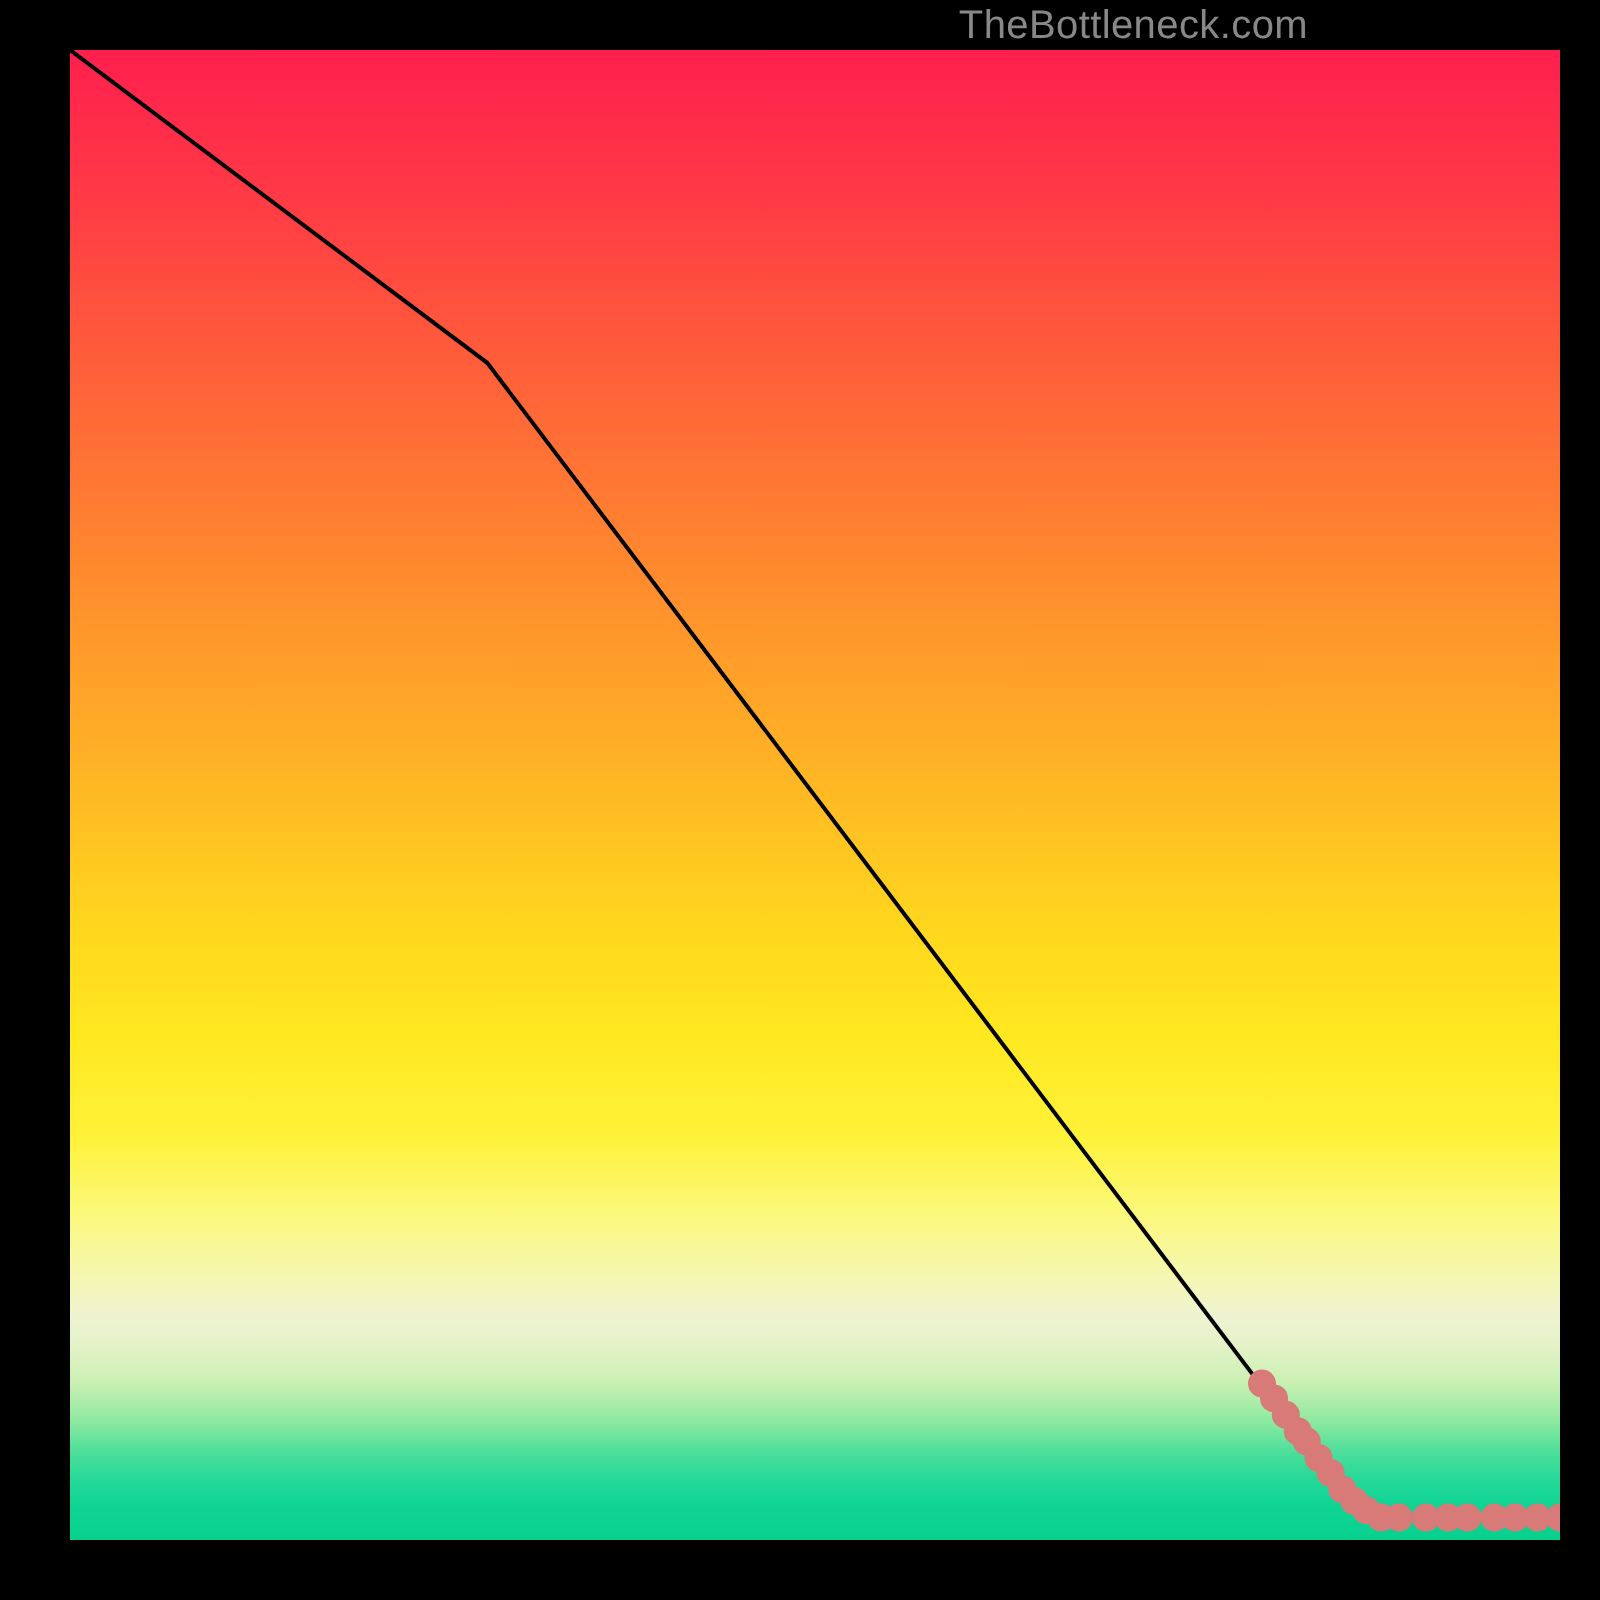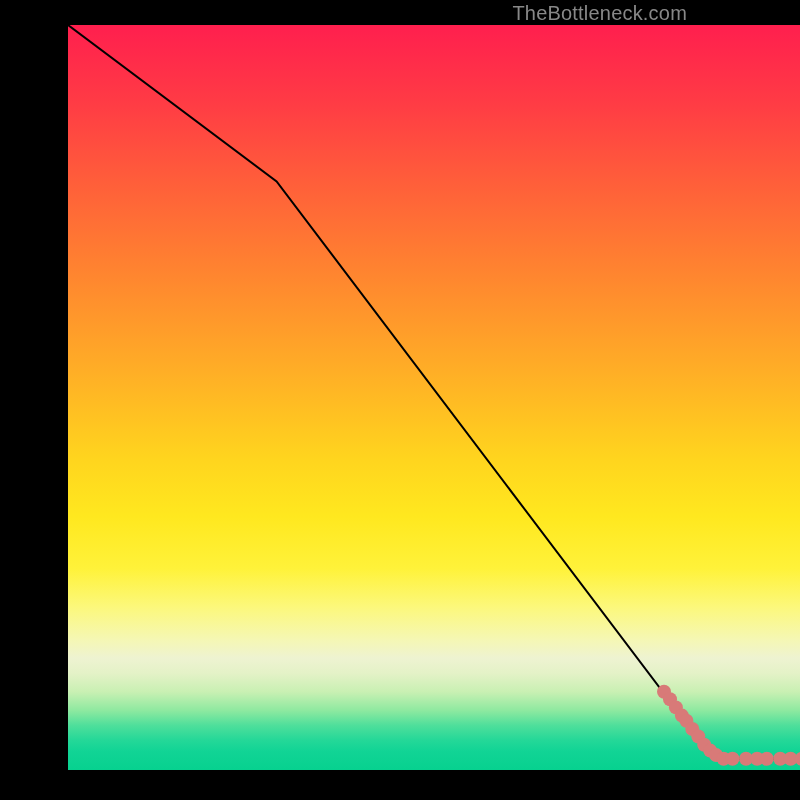--- a/index.html
+++ b/index.html
@@ -8,21 +8,20 @@
     width: 800px;
     height: 800px;
     background: #000;
     font-family: Arial, Helvetica, sans-serif;
     overflow: hidden;
   }
   .stage {
     position: relative;
     width: 664px;
     height: 800px;
-    margin-left: 33px;
   }
   .watermark {
     position: absolute;
     top: 2px;
     right: 10px;
     color: #888;
     font-size: 20px;
     font-weight: 500;
     letter-spacing: 0.2px;
     z-index: 20;

